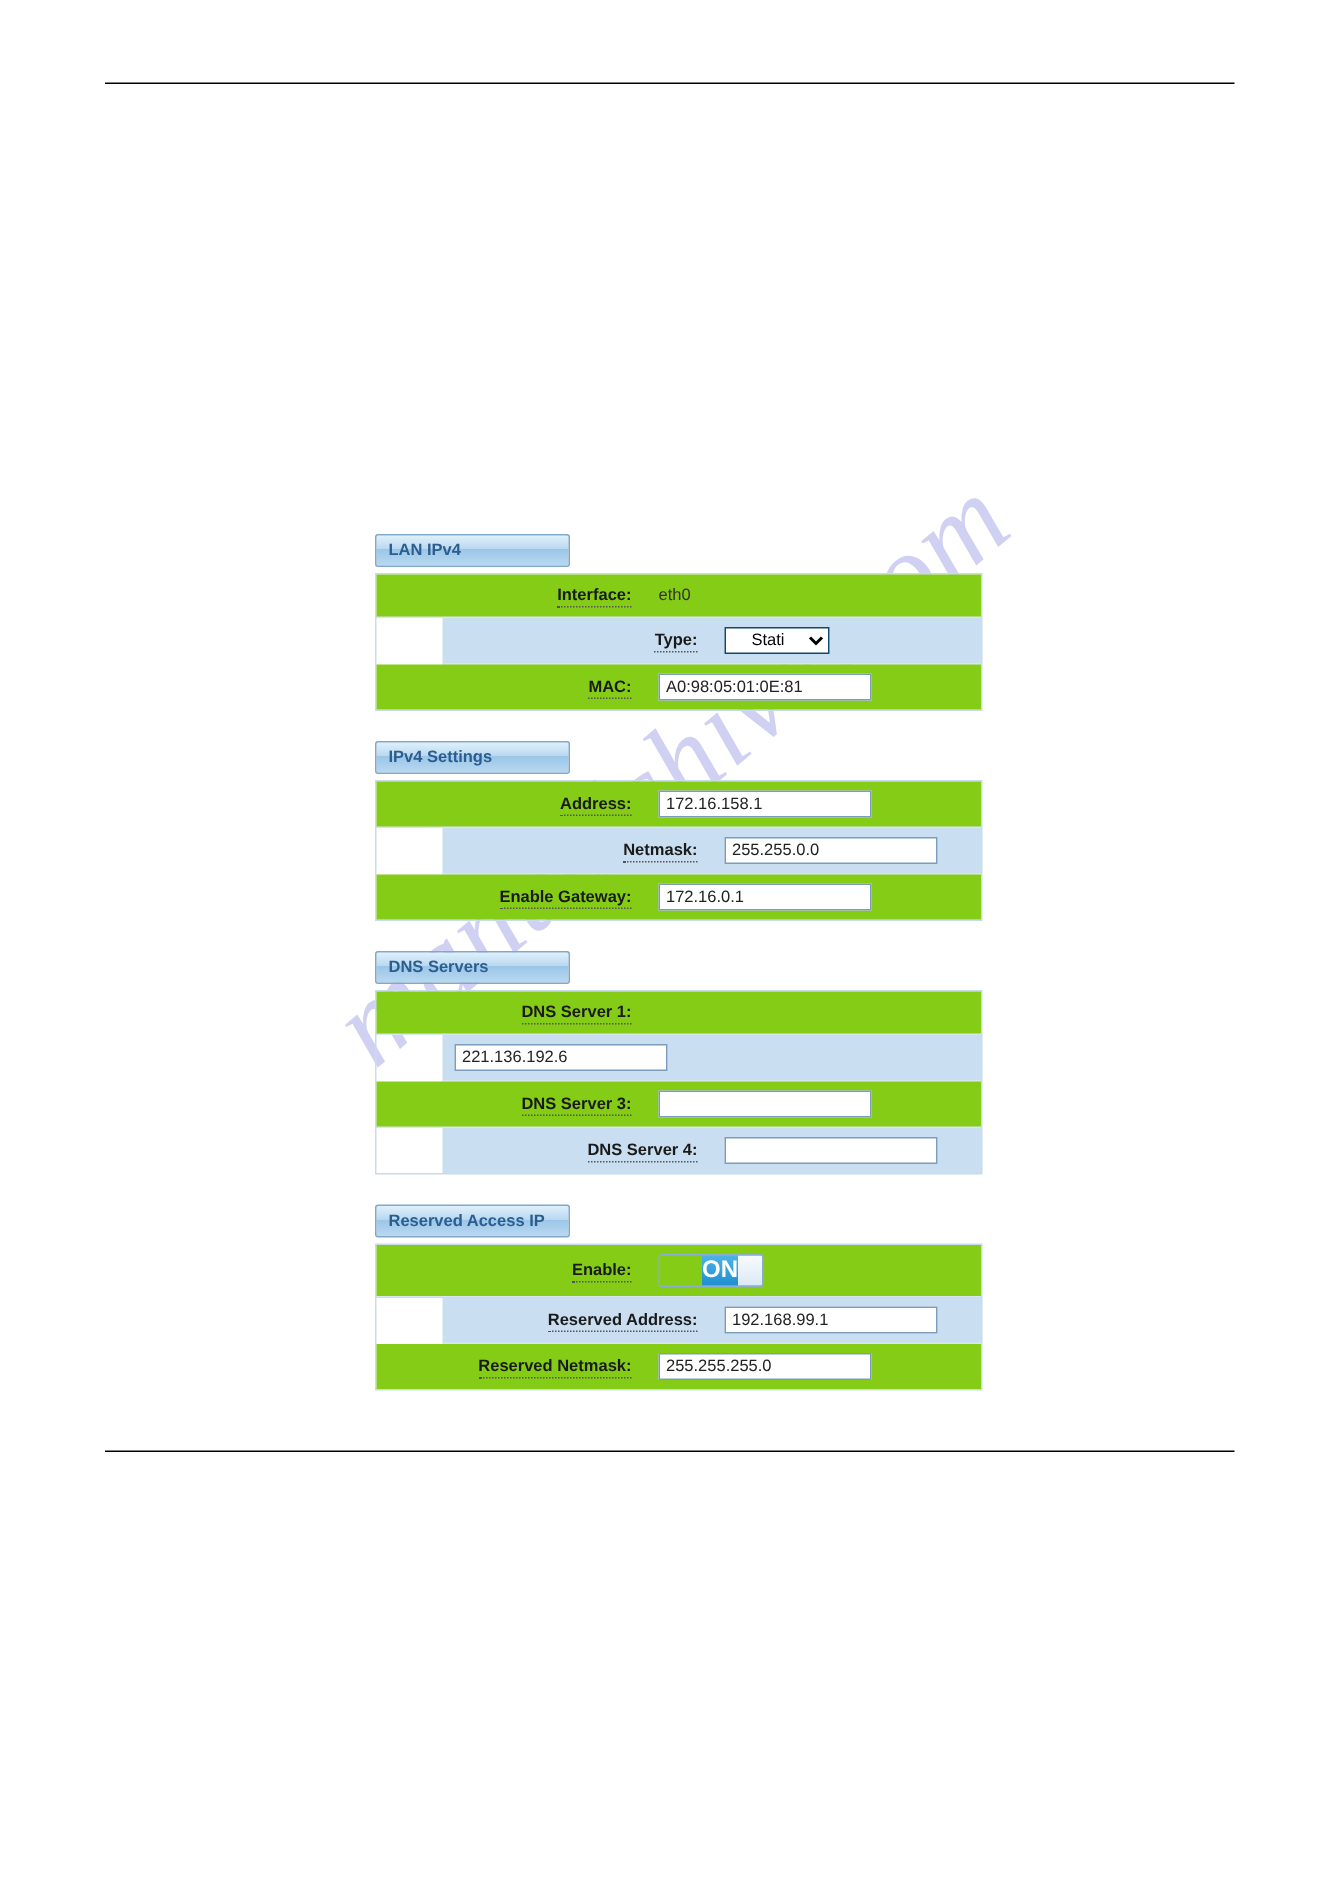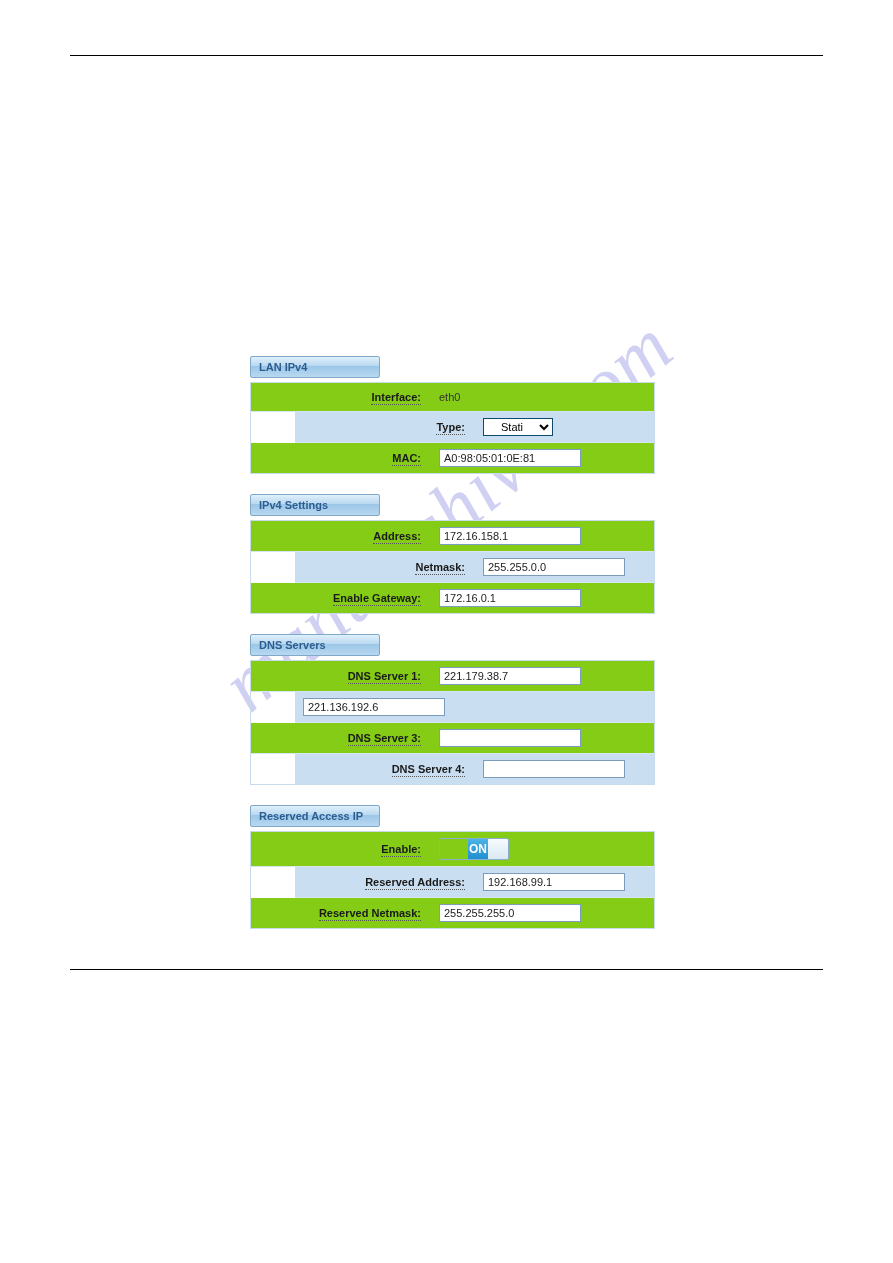--- a/index.html
+++ b/index.html
@@ -87,21 +87,21 @@
     border: 1px solid #8aaed0;
     border-radius: 2px;
     overflow: hidden;
     cursor: pointer;
   }
   .toggle .on {
     flex: 1;
     background: linear-gradient(to bottom,#4db3e6,#1f8fd1);
     color: #fff;
     font-weight: bold;
-    font-size: 12px;
+    font-size: 16px;
     display:flex;align-items:center;justify-content:center;margin-left:28px;
   }
   .toggle .off {
     flex: 1;
     background: linear-gradient(to bottom,#f7fbfe,#dbe9f4);
   }
   
   .watermark {
     position: absolute;
     left: 50%;
@@ -171,23 +171,20 @@
           <input type="text" class="text-input" value="172.16.0.1" style="">
         </div>
       </div>
     </div>
 
     
     <div class="section-header">DNS Servers</div>
     <div class="panel">
       <div class="row alt">
         <div class="label-cell"><span>DNS Server 1:</span></div>
-        <div class="value-cell">
-          <input type="text" class="text-input" value="221.179.38.7" style="">
-        </div>
       </div>
       <div class="row normal">
         <div class="value-cell">
           <input type="text" class="text-input" value="221.136.192.6" style="">
         </div>
       </div>
       <div class="row alt">
         <div class="label-cell"><span>DNS Server 3:</span></div>
         <div class="value-cell">
           <input type="text" class="text-input" value="" style="">

